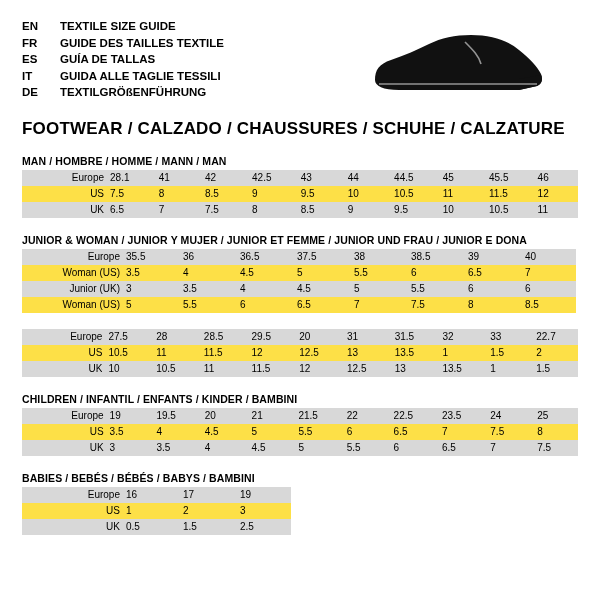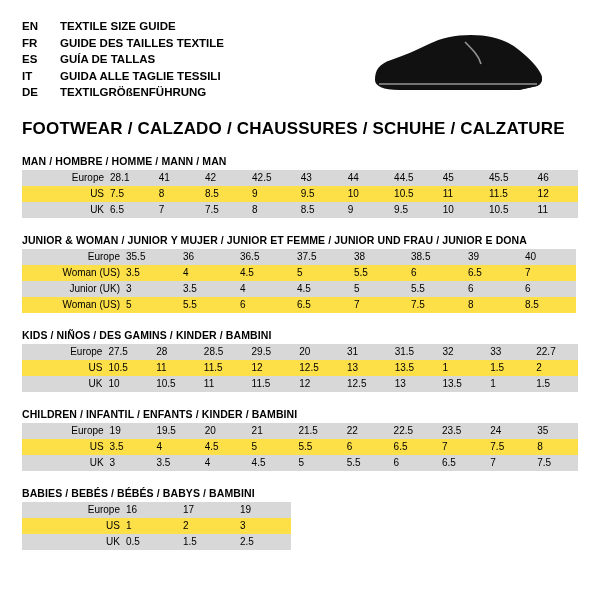--- a/index.html
+++ b/index.html
@@ -224,21 +224,20 @@
         <td class="val w-cell">7</td>
         <td class="val w-cell">7.5</td>
         <td class="val w-cell">8</td>
         <td class="val w-cell">8.5</td>
       </tr>
     </tbody>
       </table>
   </div>
 
   <div class="section">
-    <div class="section-title">KIDS / NIÑOS / DES GAMINS / KINDER / BAMBINI</div>
     <table class="sz">
       <tbody>
           <tr class="shade">
         <td class="lbl w-label">Europe</td>
         <td class="val w-cell">27.5</td>
         <td class="val w-cell">28</td>
         <td class="val w-cell">28.5</td>
         <td class="val w-cell">29.5</td>
         <td class="val w-cell">20</td>
         <td class="val w-cell">31</td>
@@ -285,21 +284,21 @@
         <td class="lbl w-label">Europe</td>
         <td class="val w-cell">19</td>
         <td class="val w-cell">19.5</td>
         <td class="val w-cell">20</td>
         <td class="val w-cell">21</td>
         <td class="val w-cell">21.5</td>
         <td class="val w-cell">22</td>
         <td class="val w-cell">22.5</td>
         <td class="val w-cell">23.5</td>
         <td class="val w-cell">24</td>
-        <td class="val w-cell">35</td>
+        <td class="val w-cell">25</td>
       </tr>
       <tr class="plain">
         <td class="lbl w-label">US</td>
         <td class="val w-cell">3.5</td>
         <td class="val w-cell">4</td>
         <td class="val w-cell">4.5</td>
         <td class="val w-cell">5</td>
         <td class="val w-cell">5.5</td>
         <td class="val w-cell">6</td>
         <td class="val w-cell">6.5</td>

